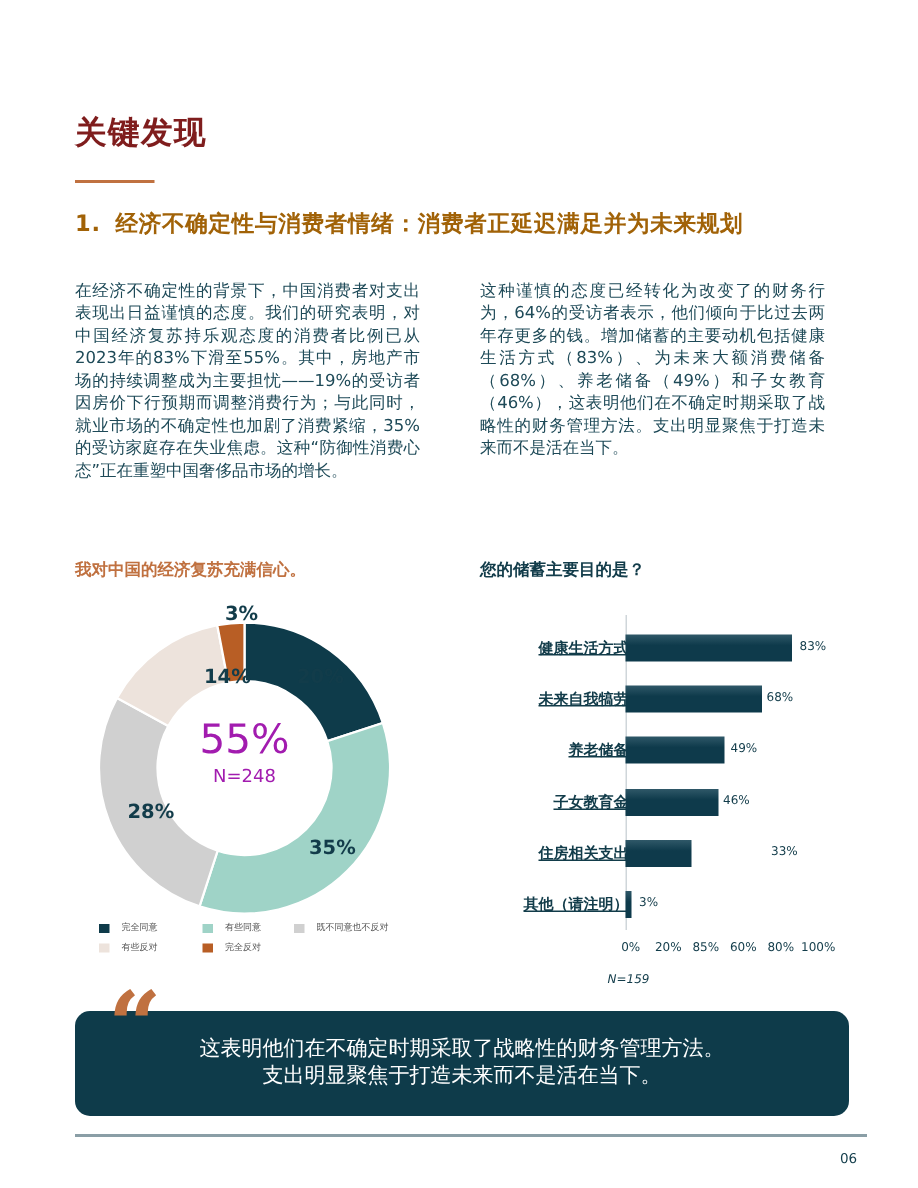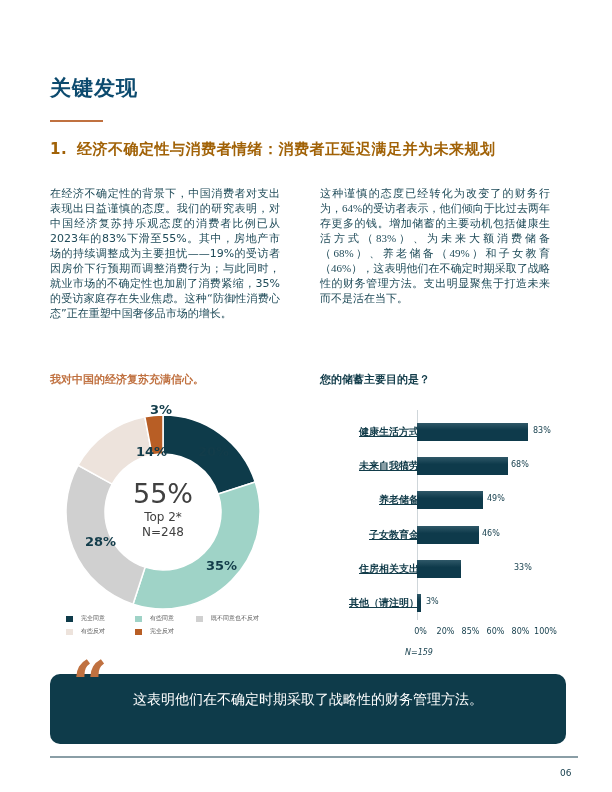--- a/index.html
+++ b/index.html
@@ -1,30 +1,30 @@
 <!DOCTYPE html>
 <html><head>
   <meta charset="utf-8">
   <style>
     html, body { margin:0; padding:0; }
     body { width:612px; height:792px; background:#ffffff; position:relative; overflow:hidden;
            font-family:"DejaVu Sans", "Liberation Sans", sans-serif; color:#0e3b4a; }
     .abs { position:absolute; }
-    .title { left:50px; top:74px; font-size:21px; font-weight:bold; color:#0c4a6e; letter-spacing:1px; }
+    .title { left:50px; top:74px; font-size:21px; font-weight:bold; color:#7f1d1d; letter-spacing:1px; }
     .title-rule { left:50px; top:120px; width:53px; height:2px; background:#c07140; }
     .section { left:50px; top:140px; font-size:15px; font-weight:bold; color:#a16207; letter-spacing:0.5px; }
     .section .num { display:inline-block; width:27px; }
     .para { font-size:11px; line-height:15px; color:#1e4a58; width:230px; text-align:justify; }
     .p1 { left:50px; top:186px; }
-    .p2 { left:320px; top:186px;font-family:Liberation Serif, serif; }
+    .p2 { left:320px; top:186px; }
     .chart-title-left { left:50px; top:372px; font-size:11px; font-weight:bold; color:#c07140; }
     .chart-title-right { left:320px; top:372px; font-size:11px; font-weight:bold; color:#123c4a; }
     .donut-wrap { left:63px; top:412px; width:200px; height:200px; }
     .donut-label { position:absolute; font-weight:bold; font-size:13px; color:#123c4a; }
-    .donut-center { position:absolute; left:0; top:66px; width:200px; text-align:center; color:#404040; }
+    .donut-center { position:absolute; left:0; top:66px; width:200px; text-align:center; color:#a21caf; }
     .donut-center .big { font-size:27px; line-height:32px; }
     .donut-center .small { font-size:12px; line-height:15px; }
     .legend { left:66px; top:614px; width:250px; font-size:6px; color:#555; }
     .legend-item { position:absolute; display:flex; align-items:center; white-space:nowrap; }
     .legend-swatch { width:7px; height:6px; margin-right:8px; }
     .bar-row { position:absolute; left:320px; width:270px; height:22px; }
     .bar-label { position:absolute; right:171px; top:4px; font-size:10px; font-weight:bold; color:#123c4a; white-space:nowrap;text-decoration:underline; }
     .bar { position:absolute; left:97px; top:2px; height:18px; background:linear-gradient(#2f5868, #0e3a4b 40%, #0e3a4b); }
     .bar-value { position:absolute; top:5px; font-size:8px; color:#123c4a; }
     .axis-line { left:417px; top:410px; width:1px; height:210px; background:#cfd6da; }
@@ -54,21 +54,20 @@
 <div class="abs donut-wrap">
   <svg id="donut-svg" width="200" height="200" viewBox="0 0 200 200">
       <path d="M100,3 A97,97 0 0 1 192.25248208062987,70.0253515456301 L155.1612779451189,82.07701432625305 A58,58 0 0 0 100,42 Z" fill="#0e3b4a" stroke="#ffffff" stroke-width="1.5"></path>
       <path d="M192.25248208062987,70.0253515456301 A97,97 0 0 1 70.02535154563012,192.2524820806299 L82.07701432625305,155.1612779451189 A58,58 0 0 0 155.1612779451189,82.07701432625305 Z" fill="#9fd3c7" stroke="#ffffff" stroke-width="1.5"></path>
       <path d="M70.02535154563012,192.2524820806299 A97,97 0 0 1 14.998252035745239,53.26989361213361 L49.17421255745592,72.0582869021005 A58,58 0 0 0 82.07701432625305,155.1612779451189 Z" fill="#d0d0d0" stroke="#ffffff" stroke-width="1.5"></path>
       <path d="M14.998252035745239,53.26989361213361 A97,97 0 0 1 81.82401248518471,4.7181366793171975 L89.13188375402797,43.027339457736055 A58,58 0 0 0 49.17421255745592,72.0582869021005 Z" fill="#ede3dc" stroke="#ffffff" stroke-width="1.5"></path>
       <path d="M81.82401248518471,4.7181366793171975 A97,97 0 0 1 99.99999999999999,3 L99.99999999999999,42 A58,58 0 0 0 89.13188375402797,43.027339457736055 Z" fill="#b85e25" stroke="#ffffff" stroke-width="1.5"></path>
     </svg>
   <div class="donut-center">
     <div class="big">55%</div>
-    <div class="small">Top 2*</div>
     <div class="small">N=248</div>
   </div>
   <div class="donut-label" style="left:135px;top:32px;">20%</div>
   <div class="donut-label" style="left:143px;top:146px;">35%</div>
   <div class="donut-label" style="left:22px;top:122px;">28%</div>
   <div class="donut-label" style="left:46px;top:32px;margin-left:27px;">14%</div>
   <div class="donut-label" style="left:87px;top:-10px;">3%</div>
 </div>
 
 <div class="abs legend">
@@ -135,16 +134,17 @@
   <span>60%</span>
   <span>80%</span>
   <span>100%</span>
 </div>
 <div class="abs n-label">N=159</div>
 
 <div class="abs quote-box"></div>
 <div class="abs quote-mark">“</div>
 <div class="abs quote-text">
   <div>这表明他们在不确定时期采取了战略性的财务管理方法。</div>
+  <div>支出明显聚焦于打造未来而不是活在当下。</div>
 </div>
 
 <div class="abs footer-rule"></div>
 <div class="abs page-num">06</div>
 
 </body></html>

